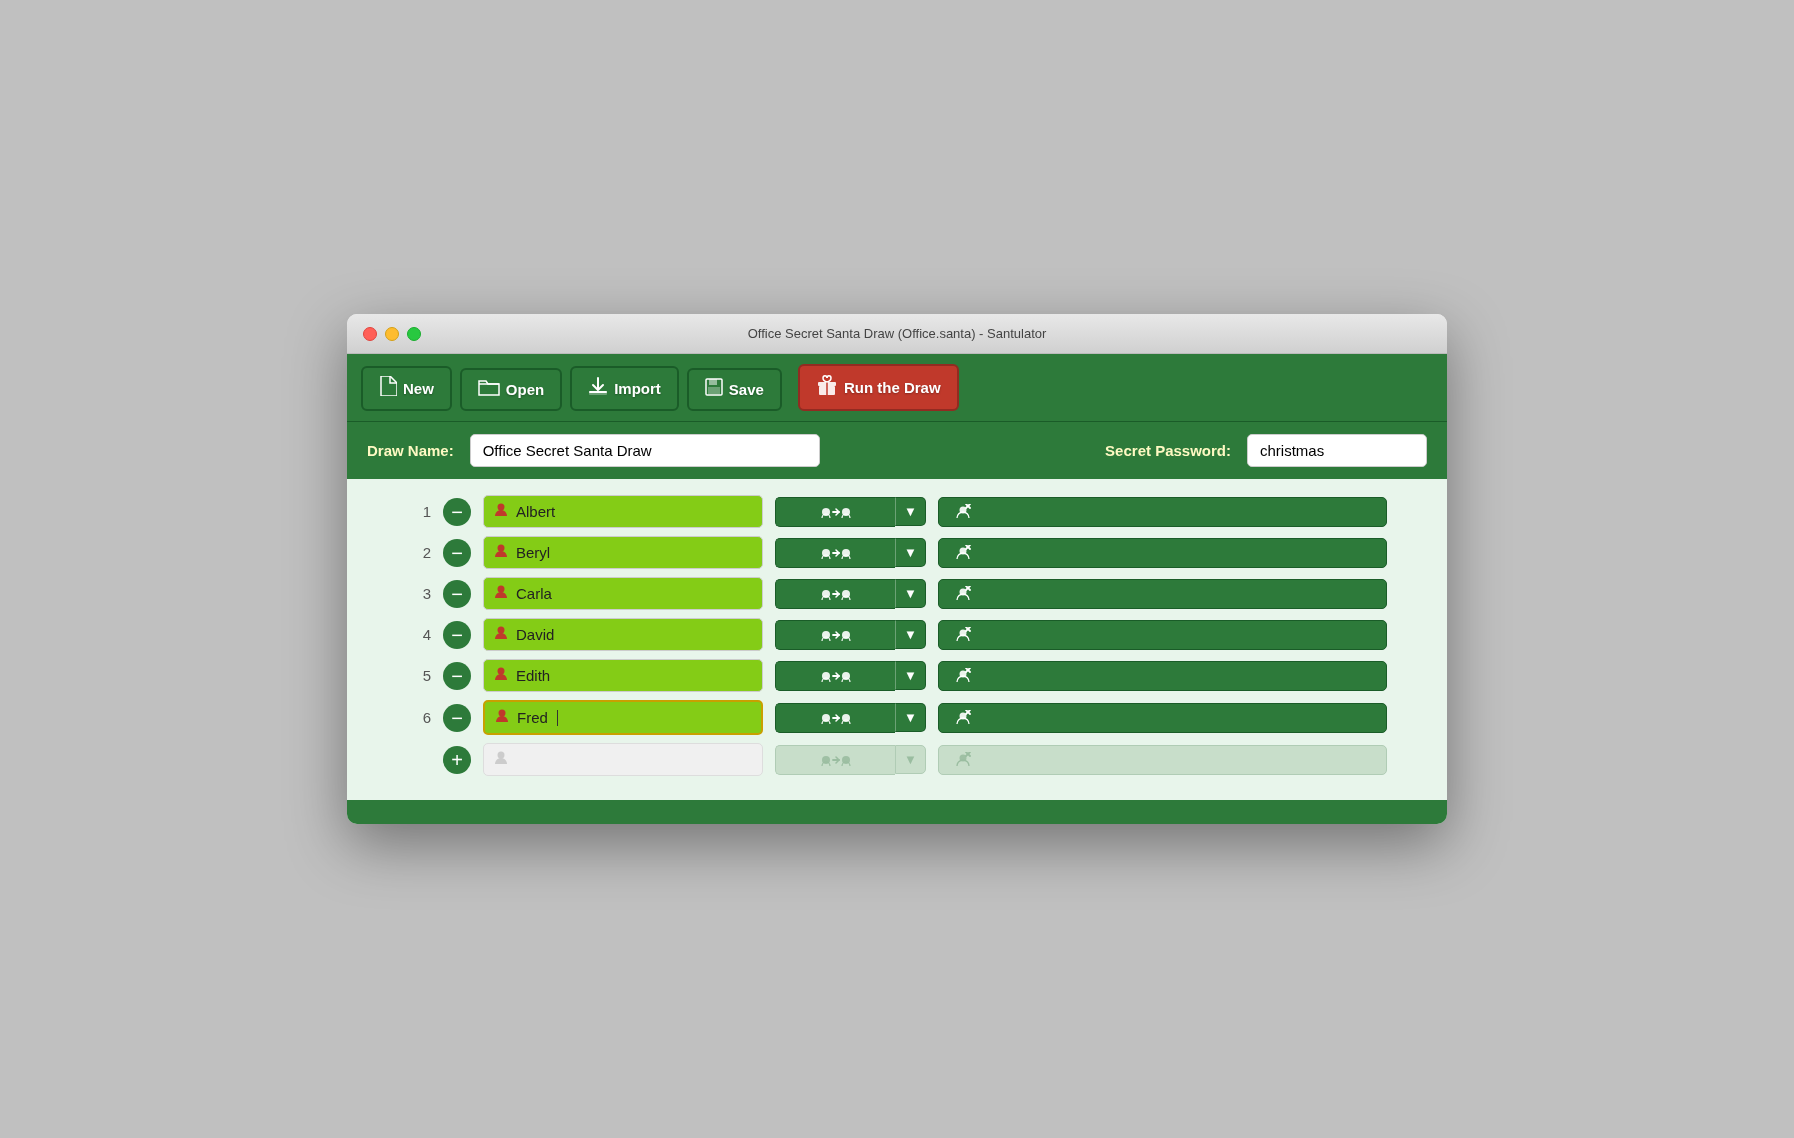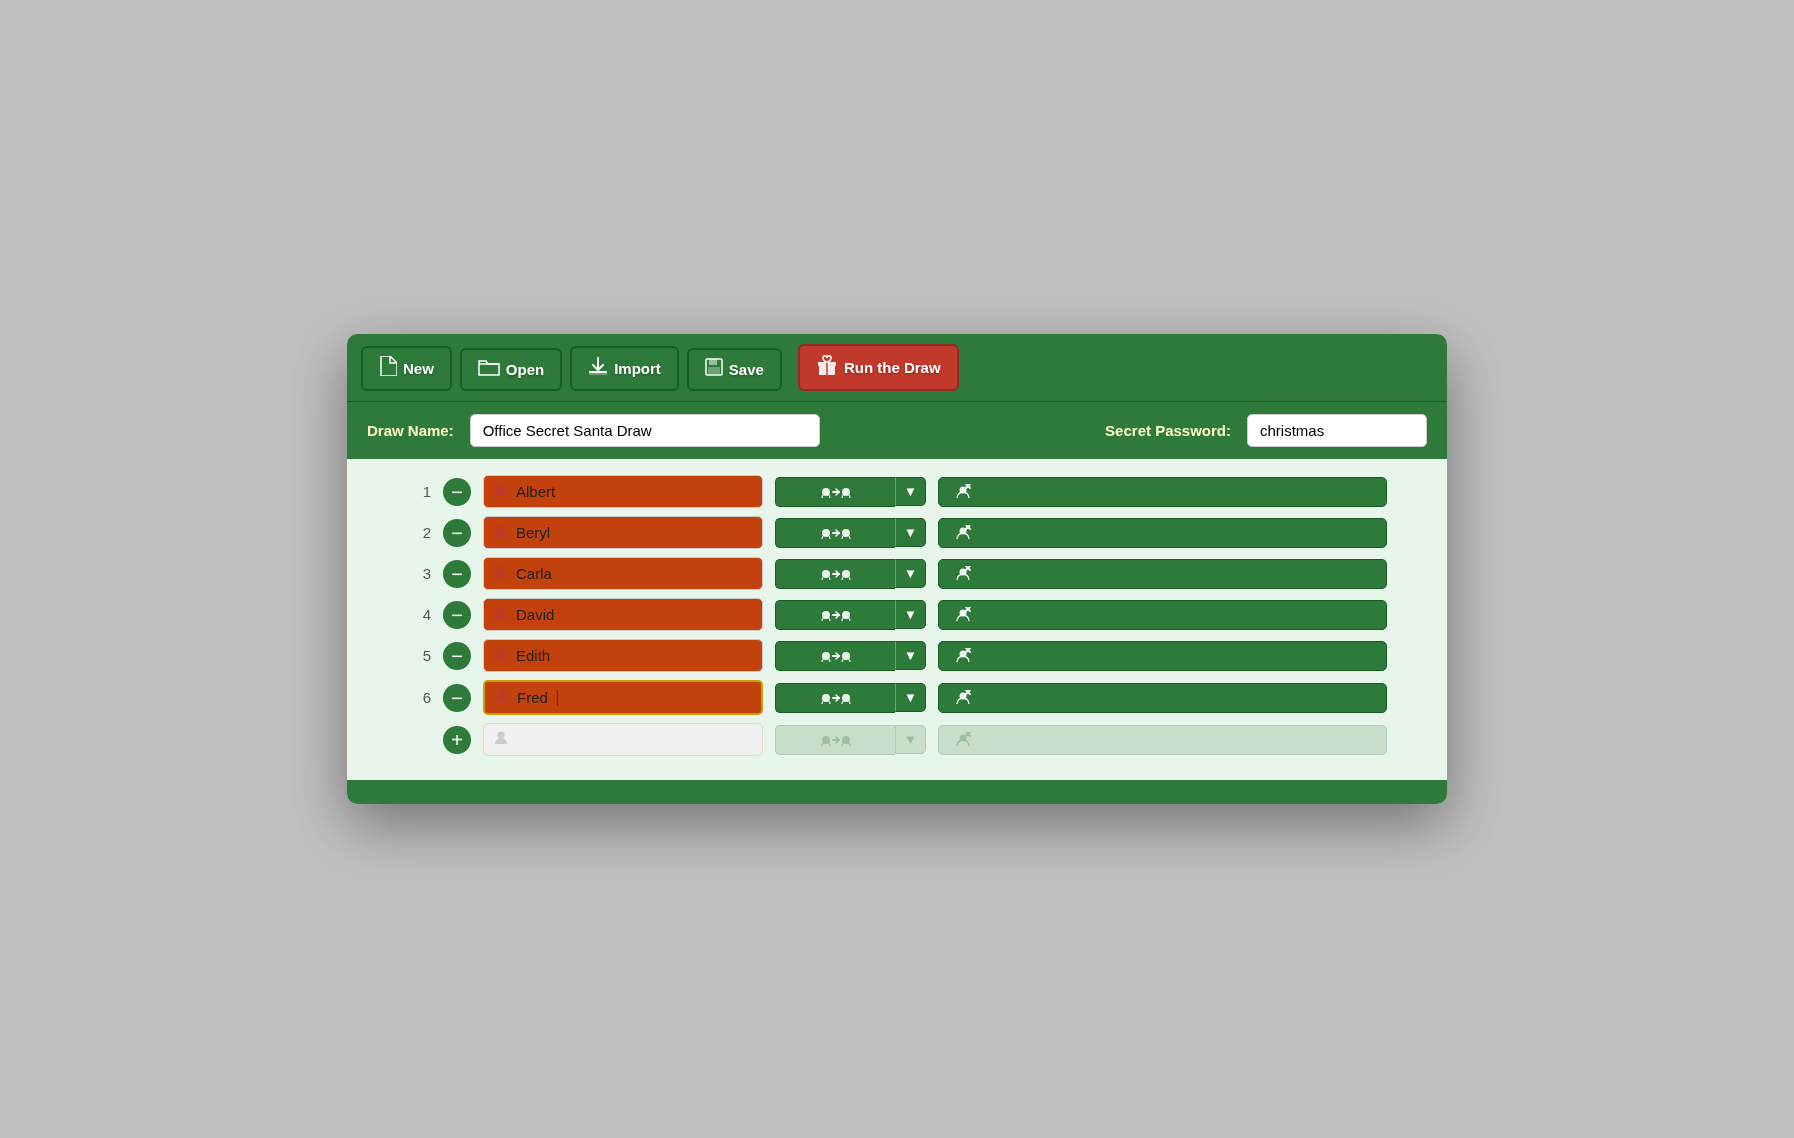--- a/index.html
+++ b/index.html
@@ -167,21 +167,21 @@
       flex-shrink: 0;
     }
 
     .remove-btn.add {
       background: #2d7a3a;
     }
 
     .name-input {
       display: flex;
       align-items: center;
-      background: #c2410c;
+      background: #84cc16;
       border: 1px solid #ccc;
       border-radius: 5px;
       padding: 6px 10px;
       gap: 8px;
       width: 280px;
       font-size: 15px;
     }
 
     .name-input.active {
       border-color: #c8a000;
@@ -278,20 +278,28 @@
       background: #c8deca;
       border-color: #b0ccb5;
       color: #9abda0;
     }
   </style>
 </head>
 <body>
 
 <div class="window">
 
+  <div class="title-bar">
+    <div class="traffic-lights">
+      <div class="traffic-light close"></div>
+      <div class="traffic-light minimize"></div>
+      <div class="traffic-light maximize"></div>
+    </div>
+    <span class="title-bar-title">Office Secret Santa Draw (Office.santa) - Santulator</span>
+  </div>
 
   <div class="toolbar">
     <button class="toolbar-btn">
       <span class="btn-icon">
         
         <svg width="18" height="20" viewBox="0 0 18 20" fill="none" xmlns="http://www.w3.org/2000/svg">
           <path d="M2 0h9l7 7v13H2V0z" fill="none" stroke="white" stroke-width="1.5"></path>
           <path d="M11 0v7h7" fill="none" stroke="white" stroke-width="1.5"></path>
         </svg>
       </span>

